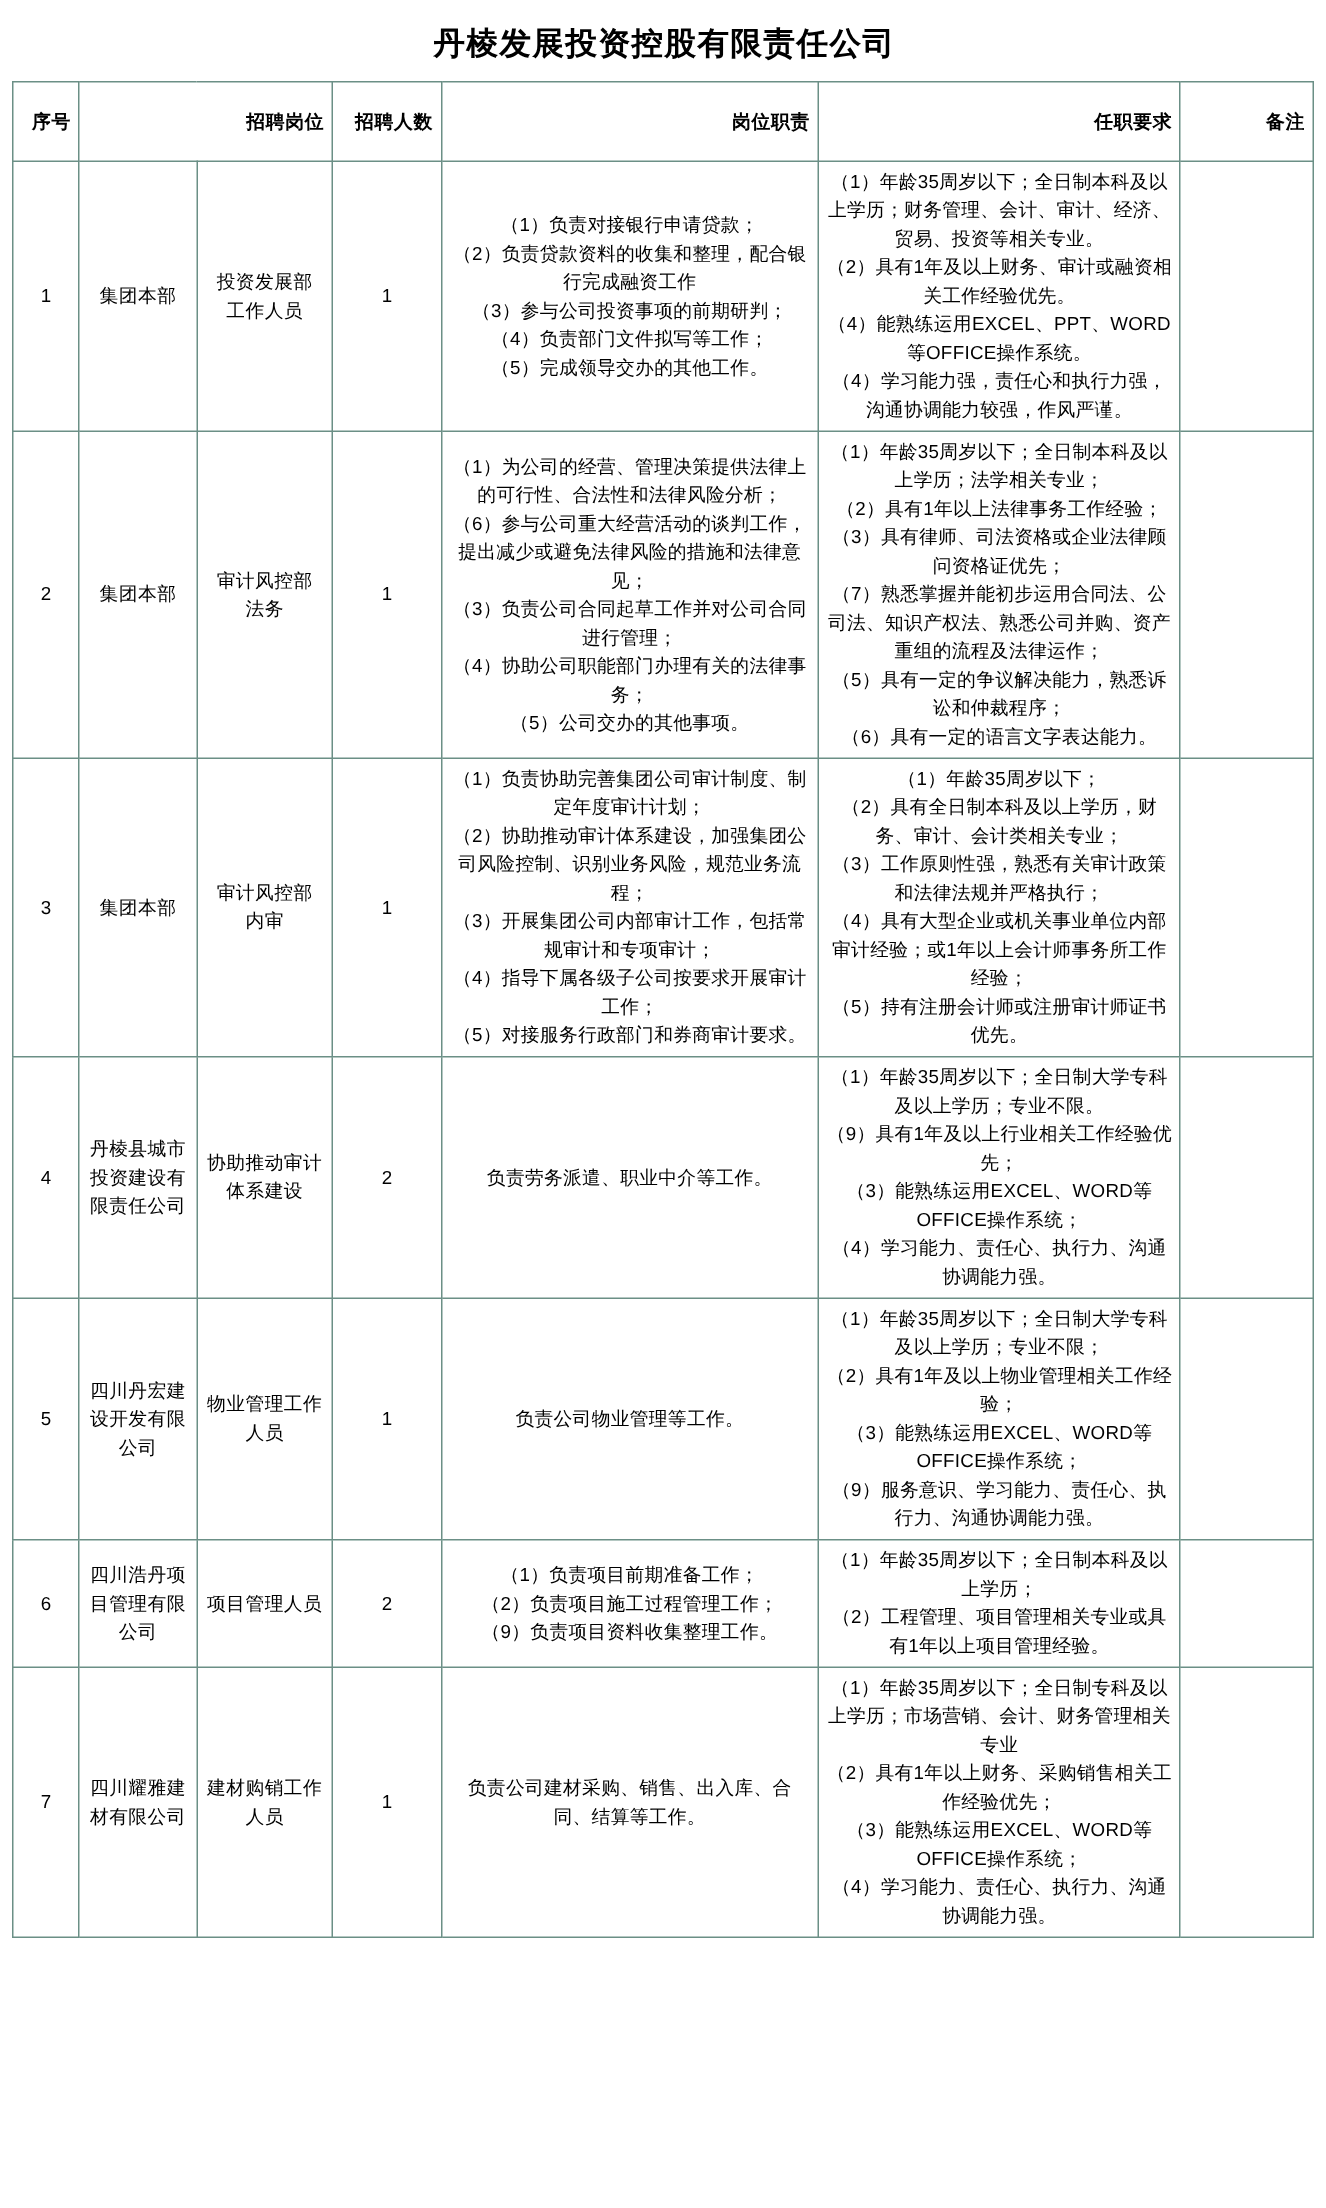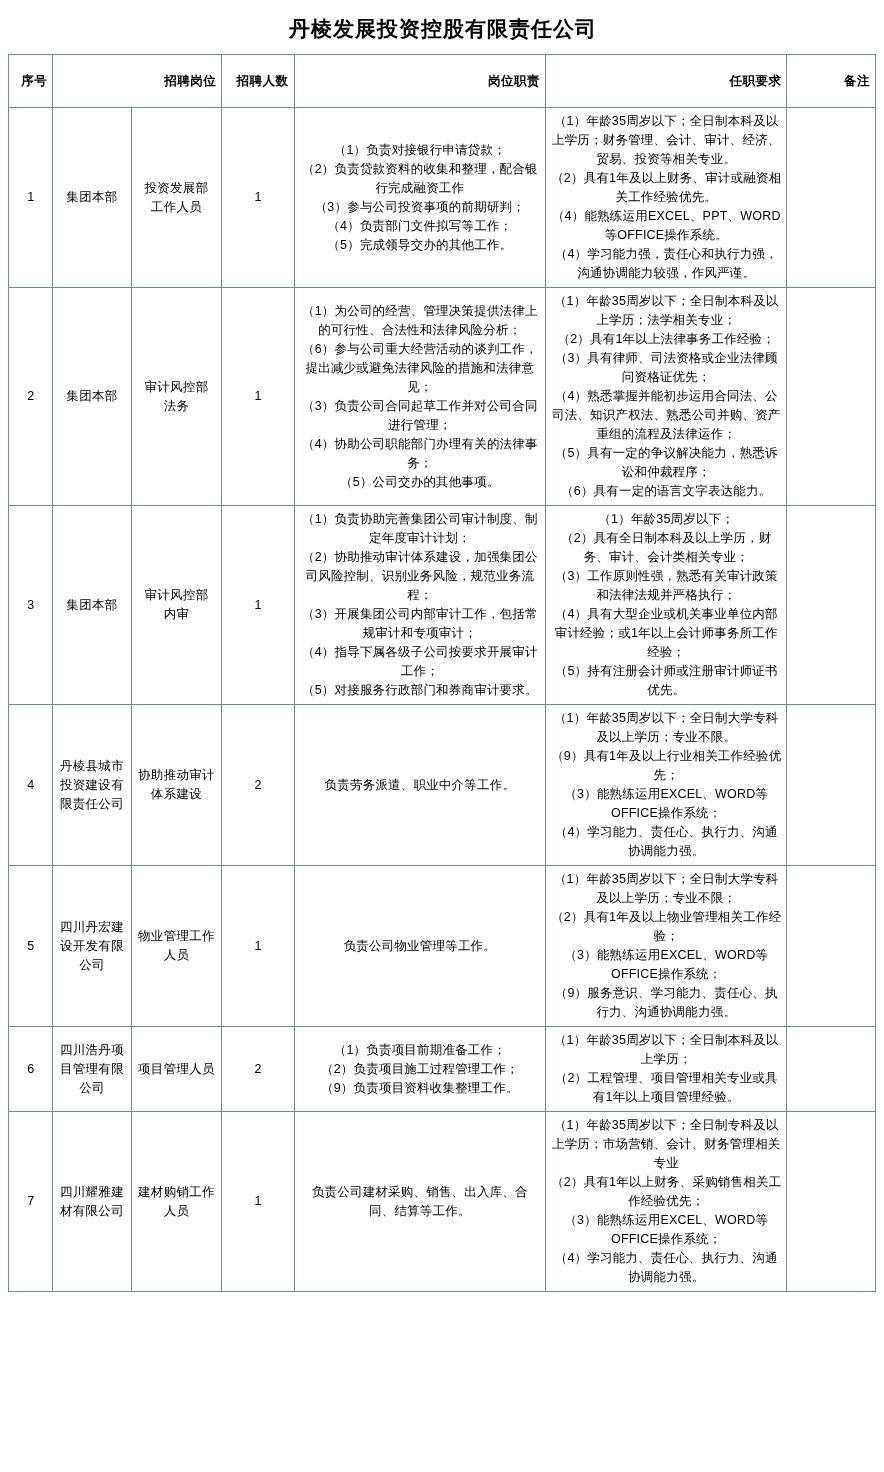--- a/index.html
+++ b/index.html
@@ -163,21 +163,21 @@
             <span class="cellline">（1）为公司的经营、管理决策提供法律上的可行性、合法性和法律风险分析；</span>
             <span class="cellline">（6）参与公司重大经营活动的谈判工作，提出减少或避免法律风险的措施和法律意见；</span>
             <span class="cellline">（3）负责公司合同起草工作并对公司合同进行管理；</span>
             <span class="cellline">（4）协助公司职能部门办理有关的法律事务；</span>
             <span class="cellline">（5）公司交办的其他事项。</span>
           </td>
           <td class="c-req">
             <span class="cellline">（1）年龄35周岁以下；全日制本科及以上学历；法学相关专业；</span>
             <span class="cellline">（2）具有1年以上法律事务工作经验；</span>
             <span class="cellline">（3）具有律师、司法资格或企业法律顾问资格证优先；</span>
-            <span class="cellline">（4）熟悉掌握并能初步运用合同法、公司法、知识产权法、熟悉公司并购、资产重组的流程及法律运作；</span>
+            <span class="cellline">（7）熟悉掌握并能初步运用合同法、公司法、知识产权法、熟悉公司并购、资产重组的流程及法律运作；</span>
             <span class="cellline">（5）具有一定的争议解决能力，熟悉诉讼和仲裁程序；</span>
             <span class="cellline">（6）具有一定的语言文字表达能力。</span>
           </td>
           <td class="c-note">
             <span class="cellline"></span>
           </td>
         </tr>
         <tr>
           <td class="c-index">
             <span class="cellline">3</span>

